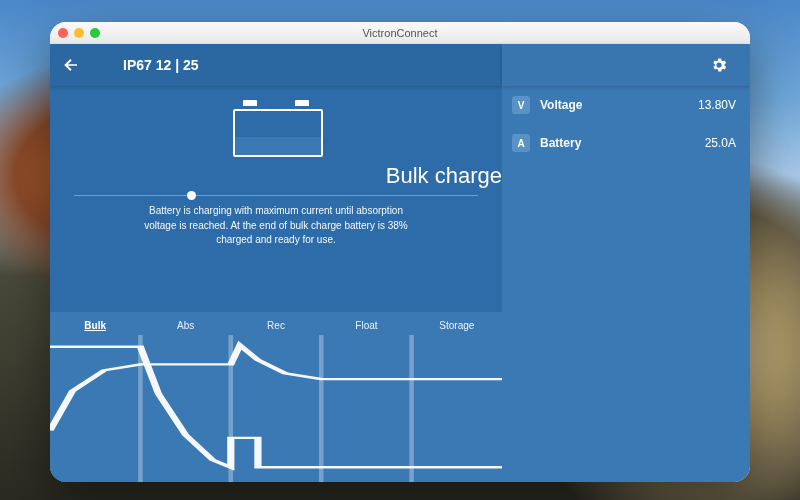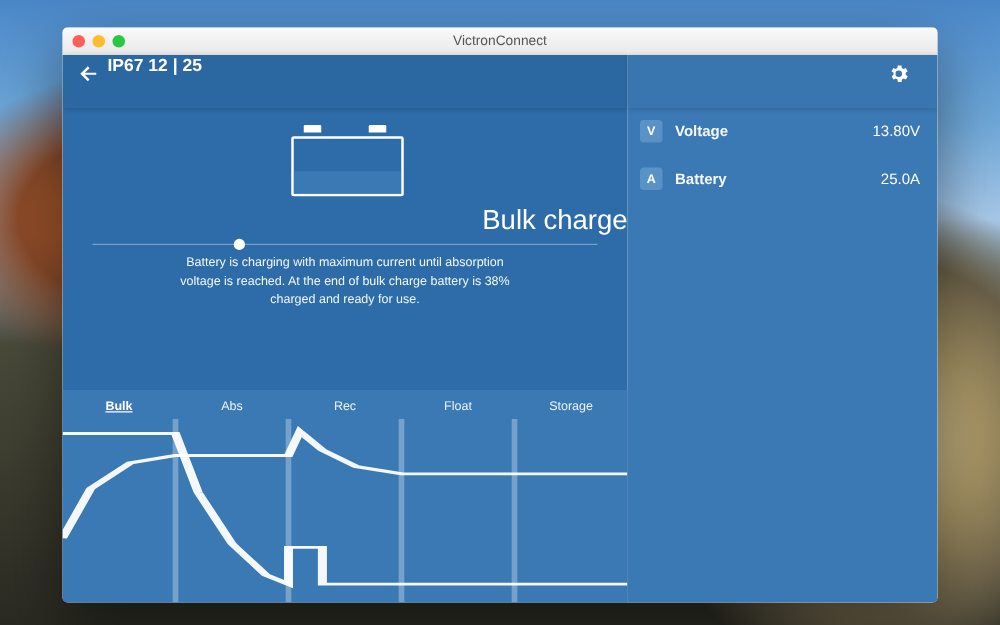--- a/index.html
+++ b/index.html
@@ -7,43 +7,44 @@
   .desktop{
     position:absolute;inset:0;
     background:
       radial-gradient(ellipse 300px 200px at 15% 35%, #c96a2f 0%, #8a4a28 35%, transparent 60%),
       radial-gradient(ellipse 260px 260px at 88% 70%, #d9c9a0 0%, #a89565 30%, #6a6048 55%, transparent 75%),
       linear-gradient(180deg,#4a87c8 0%, #6fa8d8 20%, #a8c8e8 35%, #4a4a3a 55%, #2a2a22 100%);
   }
   
   .win{
     position:absolute;left:50px;top:22px;width:700px;height:460px;
-    border-radius:4px;box-shadow:0 20px 50px rgba(0,0,0,.45);
+    border-radius:16px;box-shadow:0 20px 50px rgba(0,0,0,.45);
     overflow:hidden;background:#f3f3f3;
   }
   .titlebar{
     height:22px;background:linear-gradient(180deg,#fafafa,#e8e8e8);
     border-bottom:1px solid #d0d0d0;display:flex;align-items:center;
     font-size:11px;color:#555;position:relative;
   }
   .traffic{display:flex;gap:6px;padding-left:8px;}
   .dot{width:10px;height:10px;border-radius:50%;}
   .dot.red{background:#ff5f57;}
   .dot.yel{background:#febc2e;}
   .dot.grn{background:#28c840;}
   .titlebar .title{position:absolute;left:0;right:0;text-align:center;pointer-events:none;}
   .appbody{position:absolute;top:22px;left:0;right:0;bottom:0;display:flex;}
   
   .pane{position:relative;color:#fff;}
   .pane.left{flex:0 0 452px;background:#2d6ca8;}
   .pane.right{flex:1;background:#3b79b5;}
   .header{
-    height:42px;display:flex;align-items:flex-start;padding:0 16px 0 6px;
+    height:42px;display:flex;align-items:center;padding:0 16px 0 6px;
     box-shadow:0 1px 4px rgba(0,0,0,.2);
     background:rgba(0,0,0,.03);
+    gap:37px;
   }
   .back{width:30px;height:30px;border:none;background:transparent;color:#fff;display:flex;align-items:center;justify-content:center;cursor:pointer;}
   .devtitle{font-size:14px;font-weight:600;}
   .gear{width:30px;height:30px;margin-left:auto;border:none;background:transparent;color:#fff;display:flex;align-items:center;justify-content:center;cursor:pointer;}
   
   .battwrap{margin:14px auto 6px;width:86px;position:relative;}
   .terms{display:flex;justify-content:space-between;padding:0 10px;margin-bottom:3px;}
   .term{width:14px;height:6px;background:#fff;border-radius:1px 1px 0 0;}
   .batt{
     width:86px;height:44px;border:2px solid #fff;border-radius:2px;position:relative;overflow:hidden;

